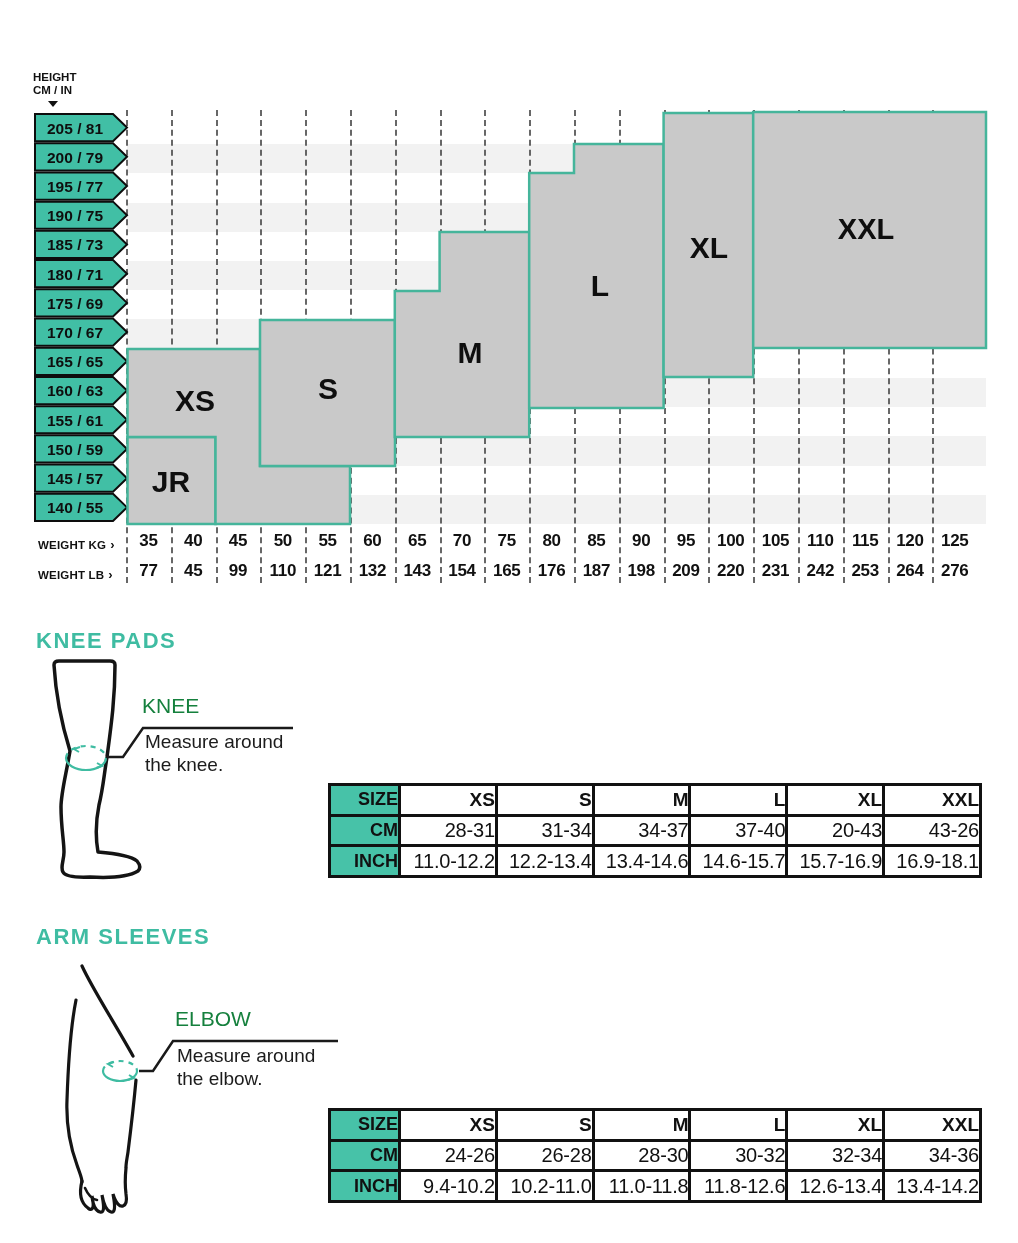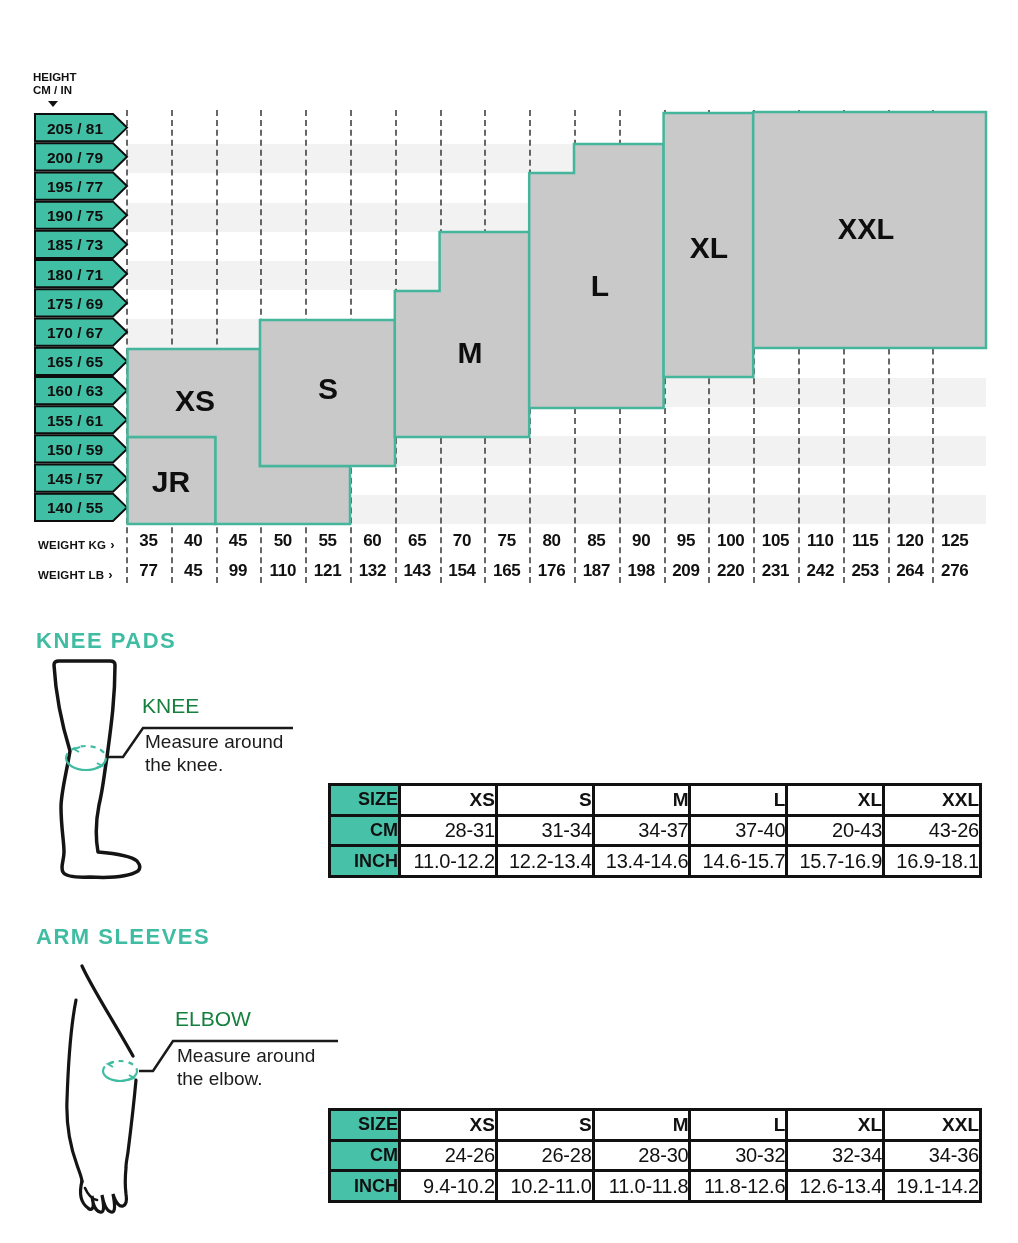--- a/index.html
+++ b/index.html
@@ -318,18 +318,18 @@
       <td class="tval">32-34</td>
       <td class="tval">34-36</td>
     </tr>
     <tr>
       <td class="tlab">INCH</td>
       <td class="tval">9.4-10.2</td>
       <td class="tval">10.2-11.0</td>
       <td class="tval">11.0-11.8</td>
       <td class="tval">11.8-12.6</td>
       <td class="tval">12.6-13.4</td>
-      <td class="tval">19.1-14.2</td>
+      <td class="tval">13.4-14.2</td>
     </tr>
   </tbody>
     </table>
 
 </div>
 
 </body></html>

